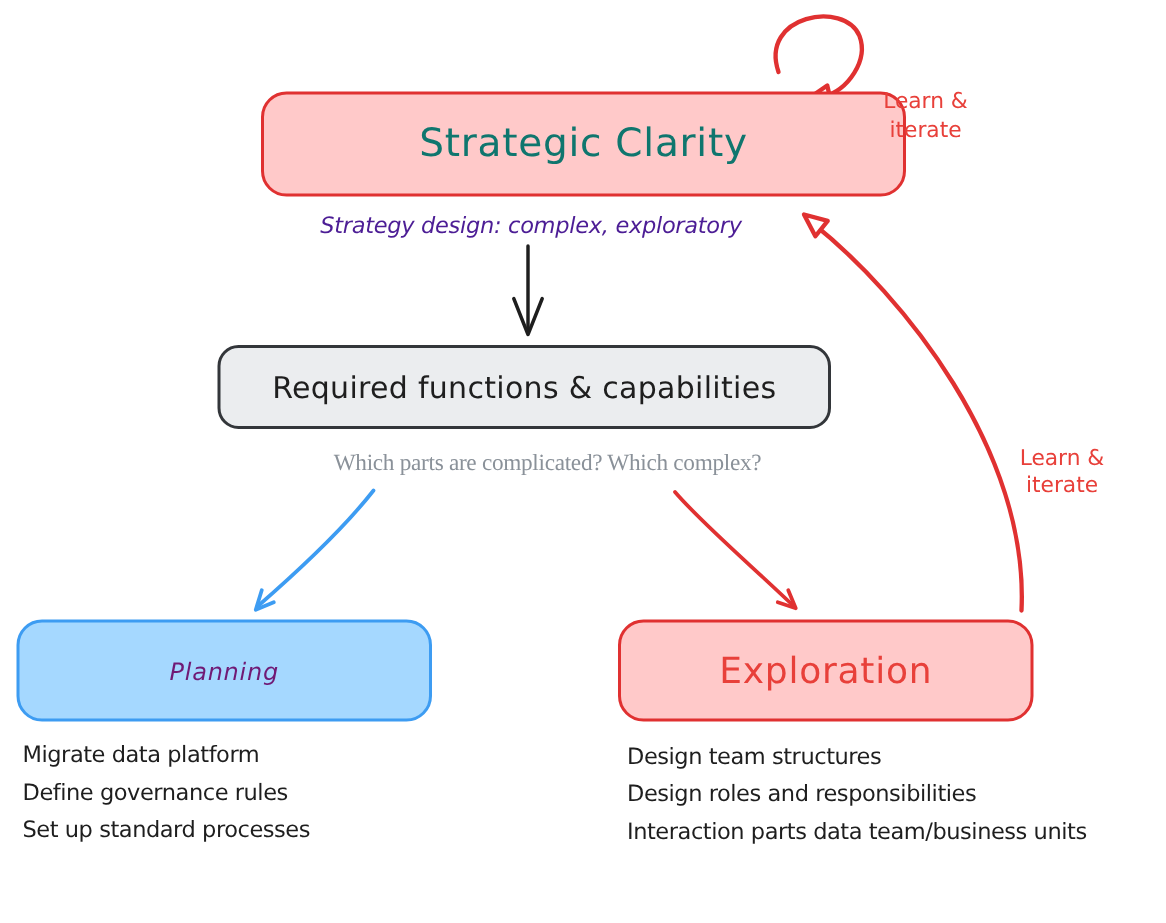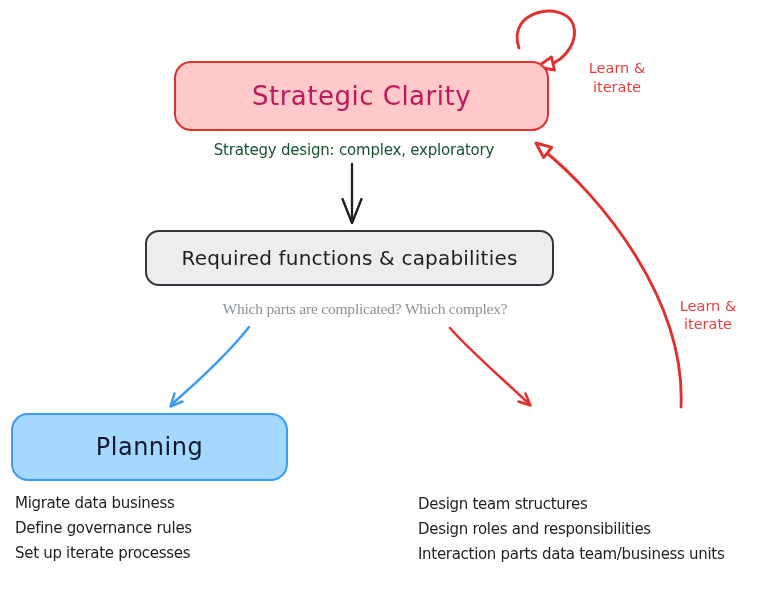--- a/index.html
+++ b/index.html
@@ -12,46 +12,46 @@
   }
   #arrows{position:absolute;left:0;top:0;width:777px;height:615px;}
   .node{
     position:absolute;
     display:flex;align-items:center;justify-content:center;
     border-radius:17px;
     box-sizing:border-box;
     text-align:center;
   }
   .node-strategic{
-    left:174px;top:61px;width:375px;height:70px;
+    left:174px;top:61px;width:430px;height:70px;
     background:#ffc9c9;border:2.6px solid #e03131;
-    color:#be185d;font-size:26px;letter-spacing:.5px;
+    color:#0f766e;font-size:26px;letter-spacing:.5px;
   }
   .node-required{
     left:145px;top:230px;width:409px;height:56px;
     background:#ebedef;border:2.2px solid #33363a;
     border-radius:14px;
     color:#1e1e1e;font-size:20px;letter-spacing:.2px;align-items:center;
   }
   .node-planning{
     left:11px;top:413px;width:277px;height:68px;
     background:#a5d8ff;border:2.6px solid #3d9cf2;
-    color:#0f172a;font-size:24px;letter-spacing:.5px;
+    color:#701a75;font-size:16px;letter-spacing:.5px;font-style:italic;
   }
   .node-exploration{
     left:412px;top:413px;width:277px;height:68px;
     background:#ffc9c9;border:2.6px solid #e03131;
     color:#e8403a;font-size:24px;letter-spacing:.5px;
   }
   .caption{
     position:absolute;text-align:center;white-space:nowrap;
   }
   .caption-strategy{
     left:164px;top:141px;width:380px;
-    color:#14532d;font-size:15px;letter-spacing:-0.2px;
+    color:#4c1d95;font-size:15px;letter-spacing:-0.2px;font-style:italic;
   }
   .caption-which{
     left:145px;top:300px;width:440px;
     color:#8a9199;font-size:15.5px;letter-spacing:-0.2px;font-family:Liberation Serif, serif;
   }
   .loop-label{
     position:absolute;left:571px;top:59px;width:92px;
     text-align:center;color:#e8403a;font-size:14.5px;line-height:19px;
     white-space:nowrap;
   }
@@ -105,38 +105,41 @@
   </div>
 
   <div class="node node-required">
     <span>Required functions &amp; capabilities</span>
   </div>
 
   <div class="node node-planning">
     <span>Planning</span>
   </div>
 
+  <div class="node node-exploration">
+    <span>Exploration</span>
+  </div>
 
   <div class="caption caption-strategy">Strategy design: complex, exploratory</div>
   <div class="caption caption-which">Which parts are complicated? Which complex?</div>
 
   <div class="loop-label">
     <div>Learn &amp;</div>
     <div>iterate</div>
   </div>
 
   <div class="feedback-label">
     <div>Learn &amp;</div>
     <div>iterate</div>
   </div>
 
   <div class="item-list list-planning">
-    <div>Migrate data business</div>
+    <div>Migrate data platform</div>
     <div>Define governance rules</div>
-    <div>Set up iterate processes</div>
+    <div>Set up standard processes</div>
   </div>
 
   <div class="item-list list-exploration">
     <div>Design team structures</div>
     <div>Design roles and responsibilities</div>
     <div>Interaction parts data team/business units</div>
   </div>
 
 </div>
 

